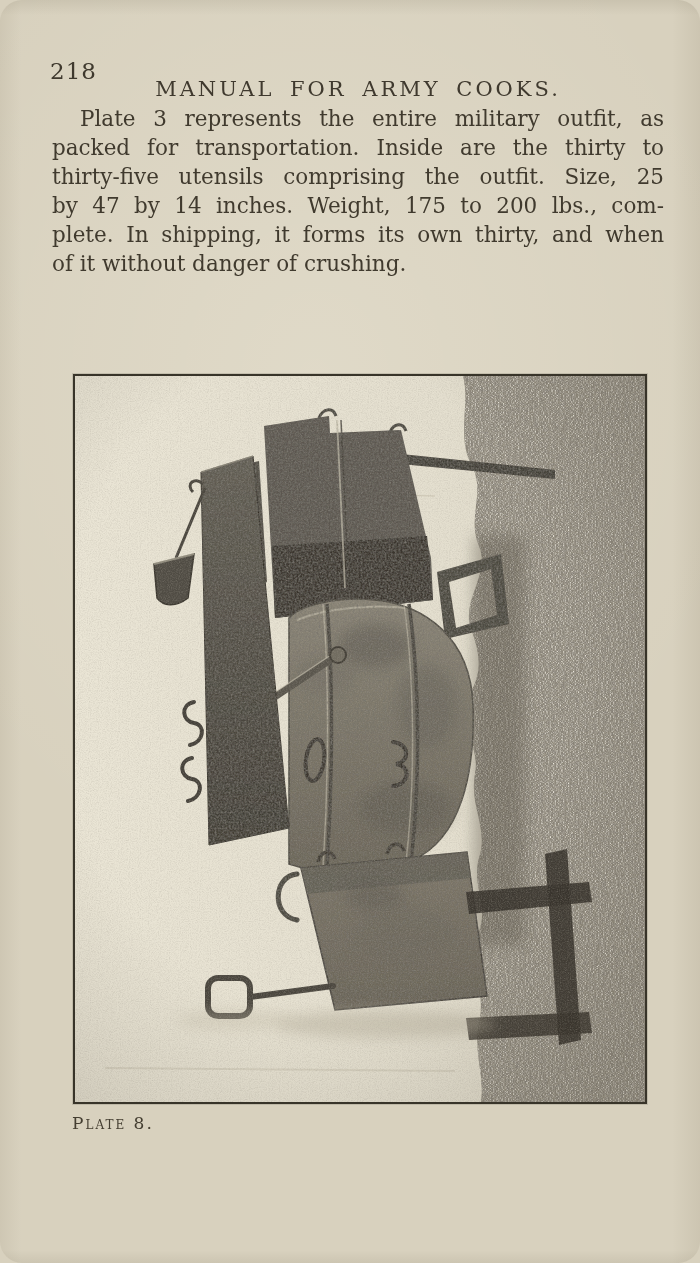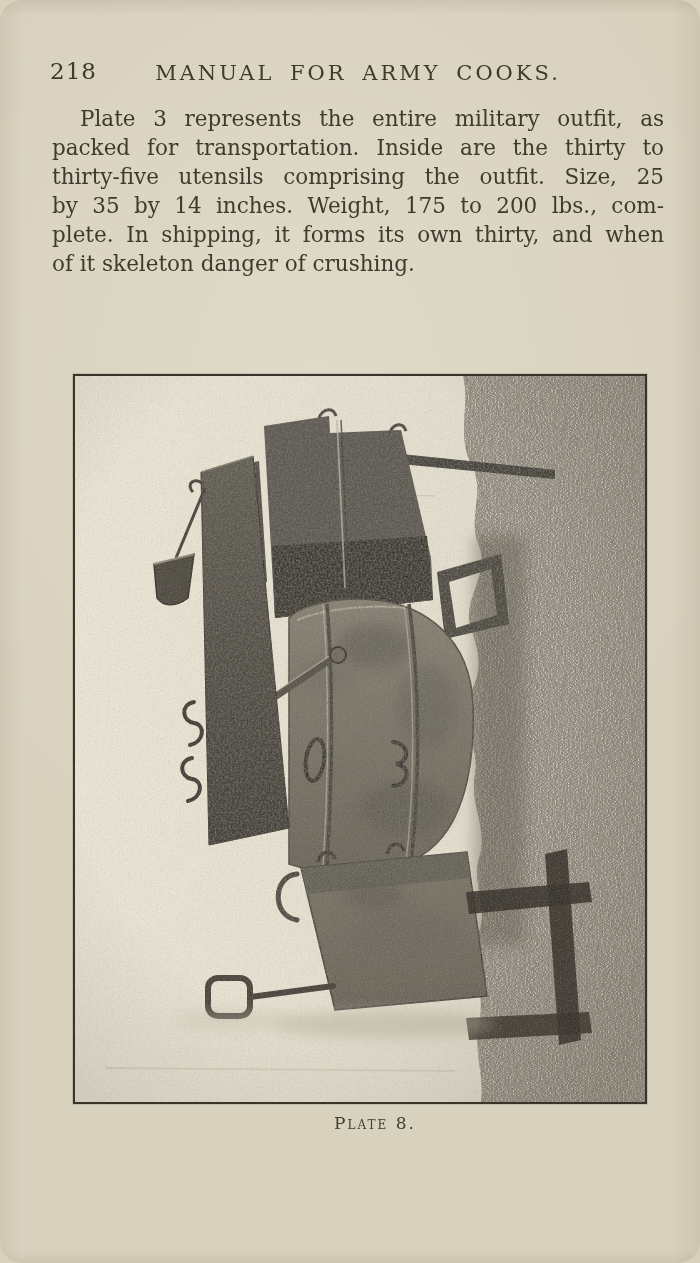--- a/index.html
+++ b/index.html
@@ -17,21 +17,21 @@
       linear-gradient(180deg, rgba(100,92,70,0.12) 0, rgba(100,92,70,0) 1.2%, rgba(100,92,70,0) 99%, rgba(100,92,70,0.10) 100%),
       #d8d1be;
     color:#3f392e;
     border-radius:22px;
   }
   .page-number{
     position:absolute;left:50px;top:58px;
     font-size:23px;letter-spacing:1px;
   }
   .running-title{
-    position:absolute;left:52px;top:61px;width:612px;
+    position:absolute;left:52px;top:77px;width:612px;
     text-align:center;
     font-size:21px;letter-spacing:3px;word-spacing:6px;
   }
   .paragraph{
     position:absolute;left:52px;top:104px;width:612px;
     font-size:21.5px;line-height:29px;
     color:#403a2e;
   }
   .pline{
     text-align:justify;
@@ -42,42 +42,41 @@
   .pline.last{text-align-last:left;}
   .figure-frame{
     position:absolute;left:73px;top:374px;
     width:570px;height:726px;
     border:2px solid #383429;
     background:#e6e1d1;
     box-shadow:0 0 0 1px rgba(56,52,41,0.15);
   }
   .figure-frame svg{display:block;width:570px;height:726px;}
   .plate-caption{
-    position:absolute;left:88px;top:1113px;width:574px;
-    text-align:center;
+    position:absolute;left:72px;top:1113px;width:574px;
     font-size:17px;letter-spacing:2px;
     font-variant-caps:small-caps;
     color:#443e31;
   }
 </style>
 </head>
 <body>
 
 <div class="page">
 
   <div class="page-number">218</div>
   <div class="running-title">MANUAL FOR ARMY COOKS.</div>
 
   <div class="paragraph">
     <div class="pline first">Plate 3 represents the entire military outfit, as</div>
     <div class="pline">packed for transportation.  Inside are the thirty to</div>
     <div class="pline">thirty-five utensils comprising the outfit.  Size, 25</div>
-    <div class="pline">by 35 by 14 inches.  Weight, 175 to 200 lbs., com-</div>
+    <div class="pline">by 47 by 14 inches.  Weight, 175 to 200 lbs., com-</div>
     <div class="pline">plete.  In shipping, it forms its own thirty, and when</div>
-    <div class="pline last">of it skeleton danger of crushing.</div>
+    <div class="pline last">of it without danger of crushing.</div>
   </div>
 
   <div class="figure-frame">
     <svg viewBox="0 0 570 726" role="img" aria-label="Black-and-white photograph, printed rotated 90 degrees, of the army field range packed for transportation as its own crate, with boilers, pail, shovel and hooks attached, standing in tall grass.">
       <defs>
         <linearGradient id="bgGrad" x1="0" y1="0" x2="1" y2="0">
           <stop offset="0" stop-color="#eae5d5"></stop>
           <stop offset="0.65" stop-color="#e4dfcf"></stop>
           <stop offset="1" stop-color="#dcd6c4"></stop>
         </linearGradient>

